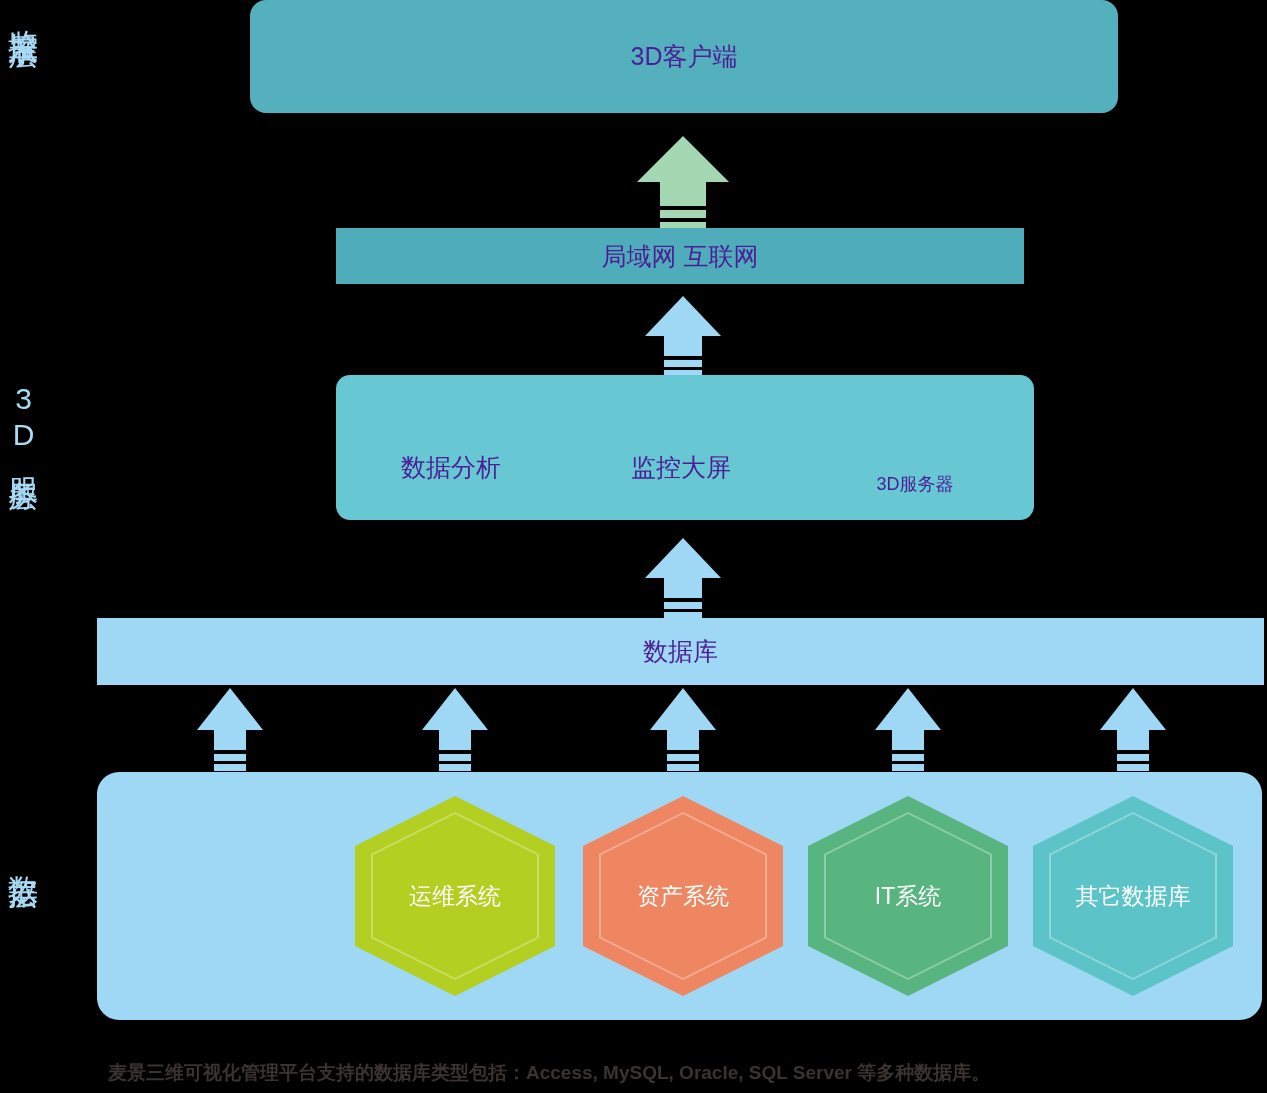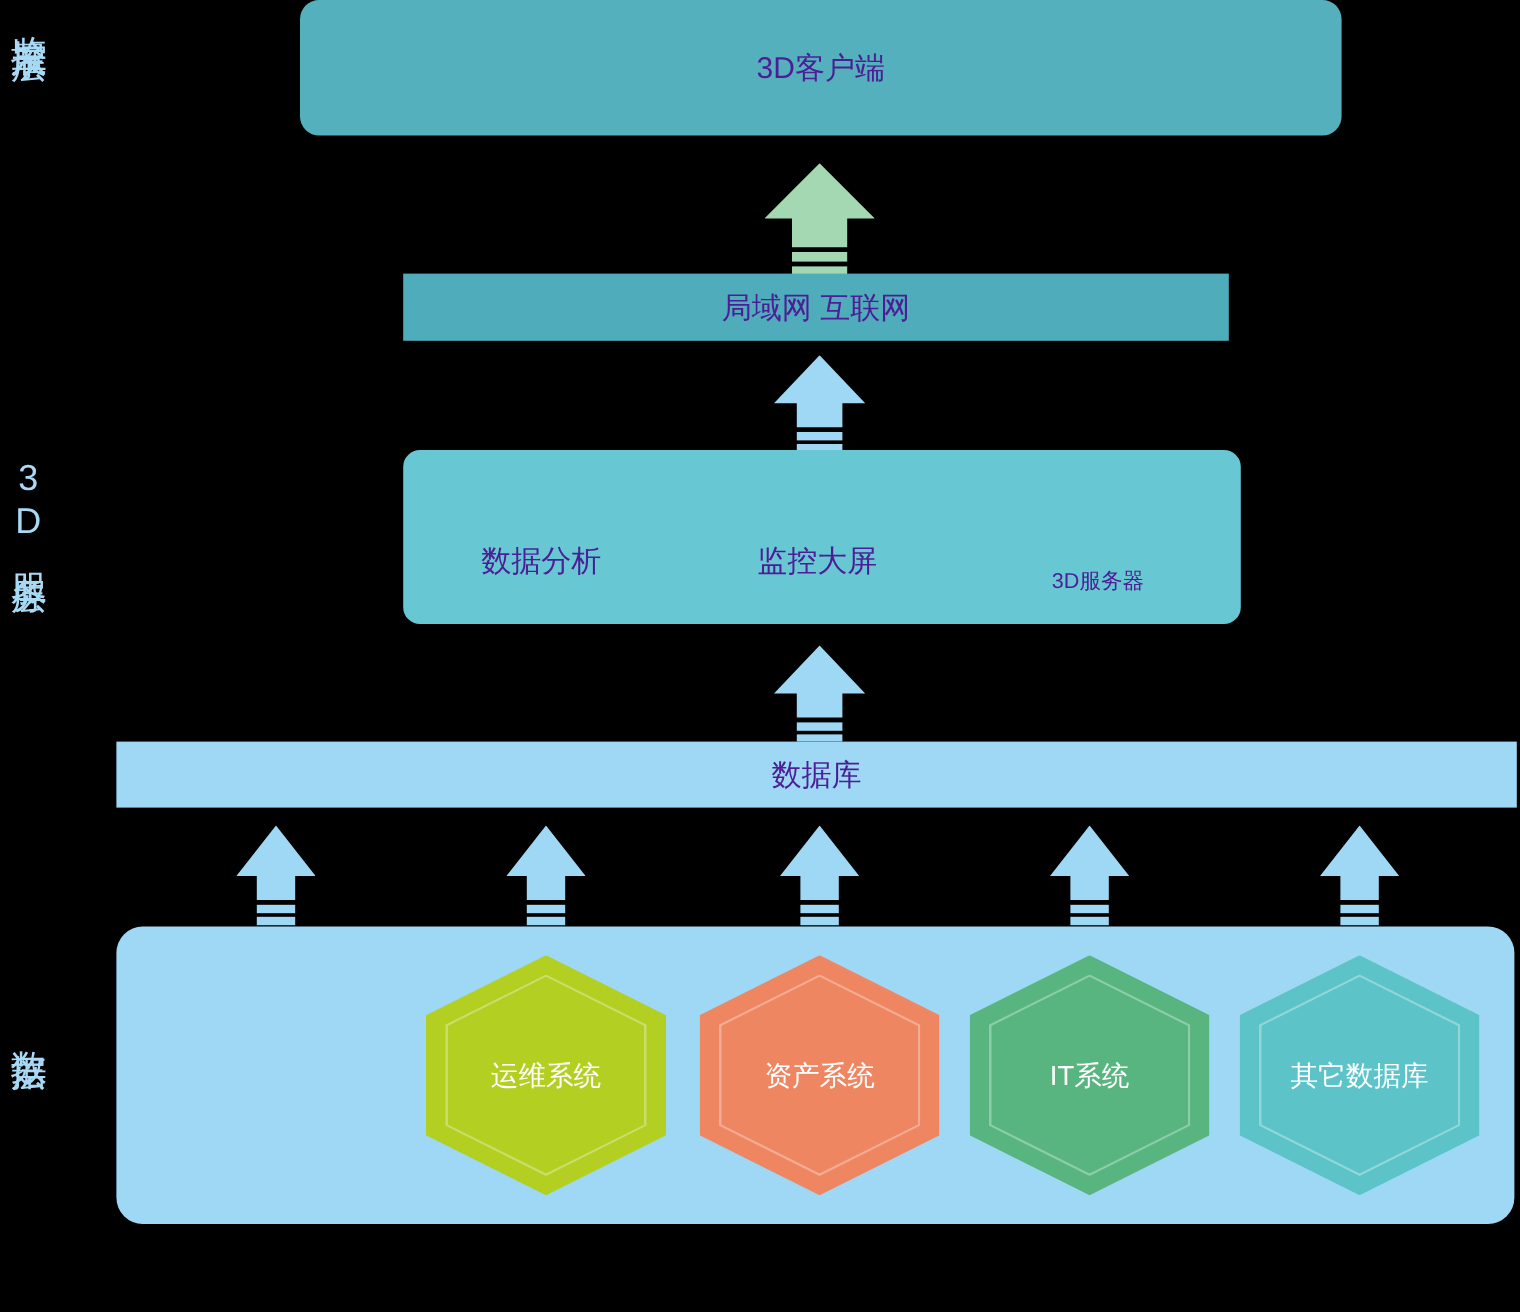--- a/index.html
+++ b/index.html
@@ -88,21 +88,21 @@
   #box-server .srow > span { width: 230px; text-align: center; }
   #box-server .srow2 {
     margin-top: 33px;
     font-size: 18px;
     width: 100%;
     text-align: center;
   }
 
   #box-database {
     left: 97px; top: 618px;
-    width: 1167px; height: 55px;
+    width: 1167px; height: 67px;
     background: #9ed8f5;
     font-size: 25px;
   }
 
   #box-datalayer {
     position: absolute;
     left: 97px; top: 772px;
     width: 1165px; height: 248px;
     background: #9ed8f5;
     border-radius: 22px;
@@ -274,14 +274,15 @@
   </div>
 
   <div class="hexwrap" style="left:1033px;">
     <div class="hex hex-outer" id="hexb4" style="background: rgb(92, 196, 201);"></div>
     <div class="hex-inner" id="hexf4" style="background: rgb(92, 196, 201);"></div>
     <div class="hex-thinline"></div>
     <div class="hex-thinline-fill" id="hexi4" style="background: rgb(92, 196, 201);"></div>
     <div class="hexlabel">其它数据库</div>
   </div>
 
+  <div id="caption" style="color: rgb(58, 51, 48);">麦景三维可视化管理平台支持的数据库类型包括：Access, MySQL, Oracle, SQL Server 等多种数据库。</div>
 
 </div>
 
 </body></html>

